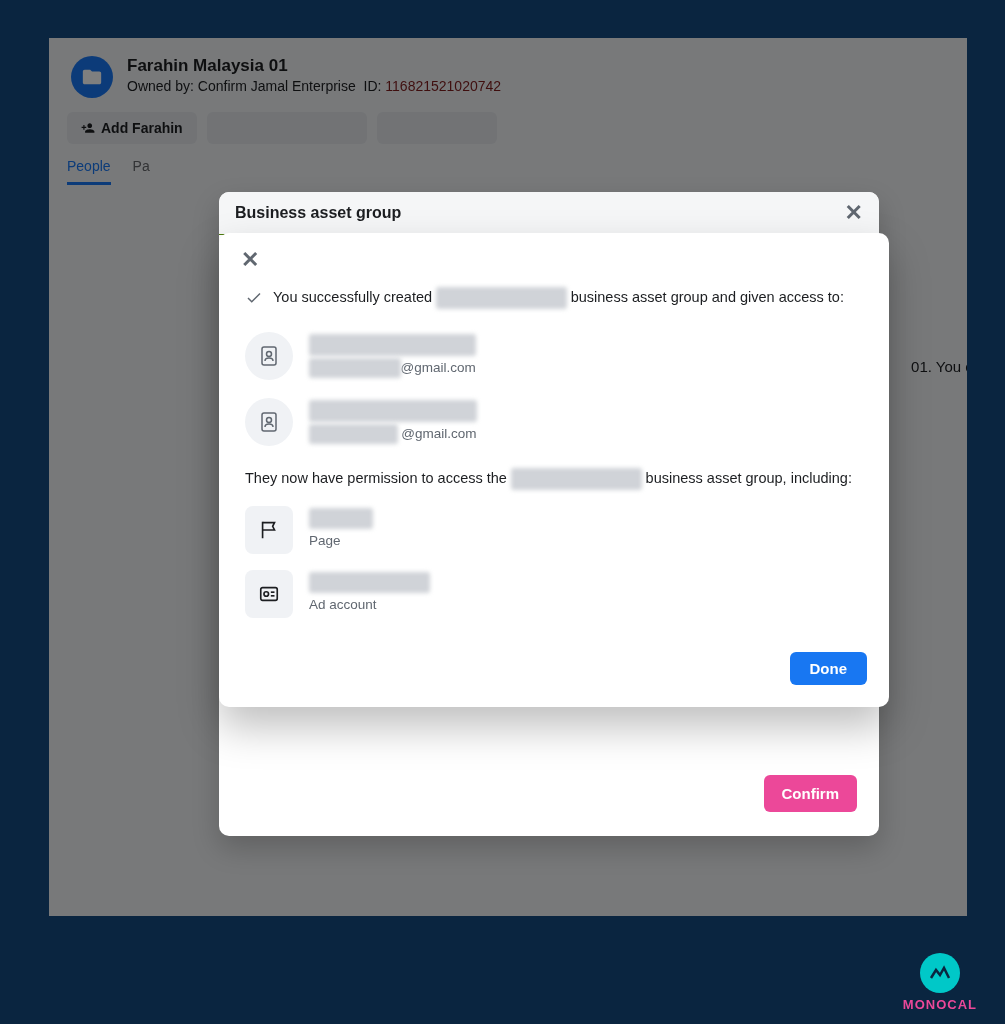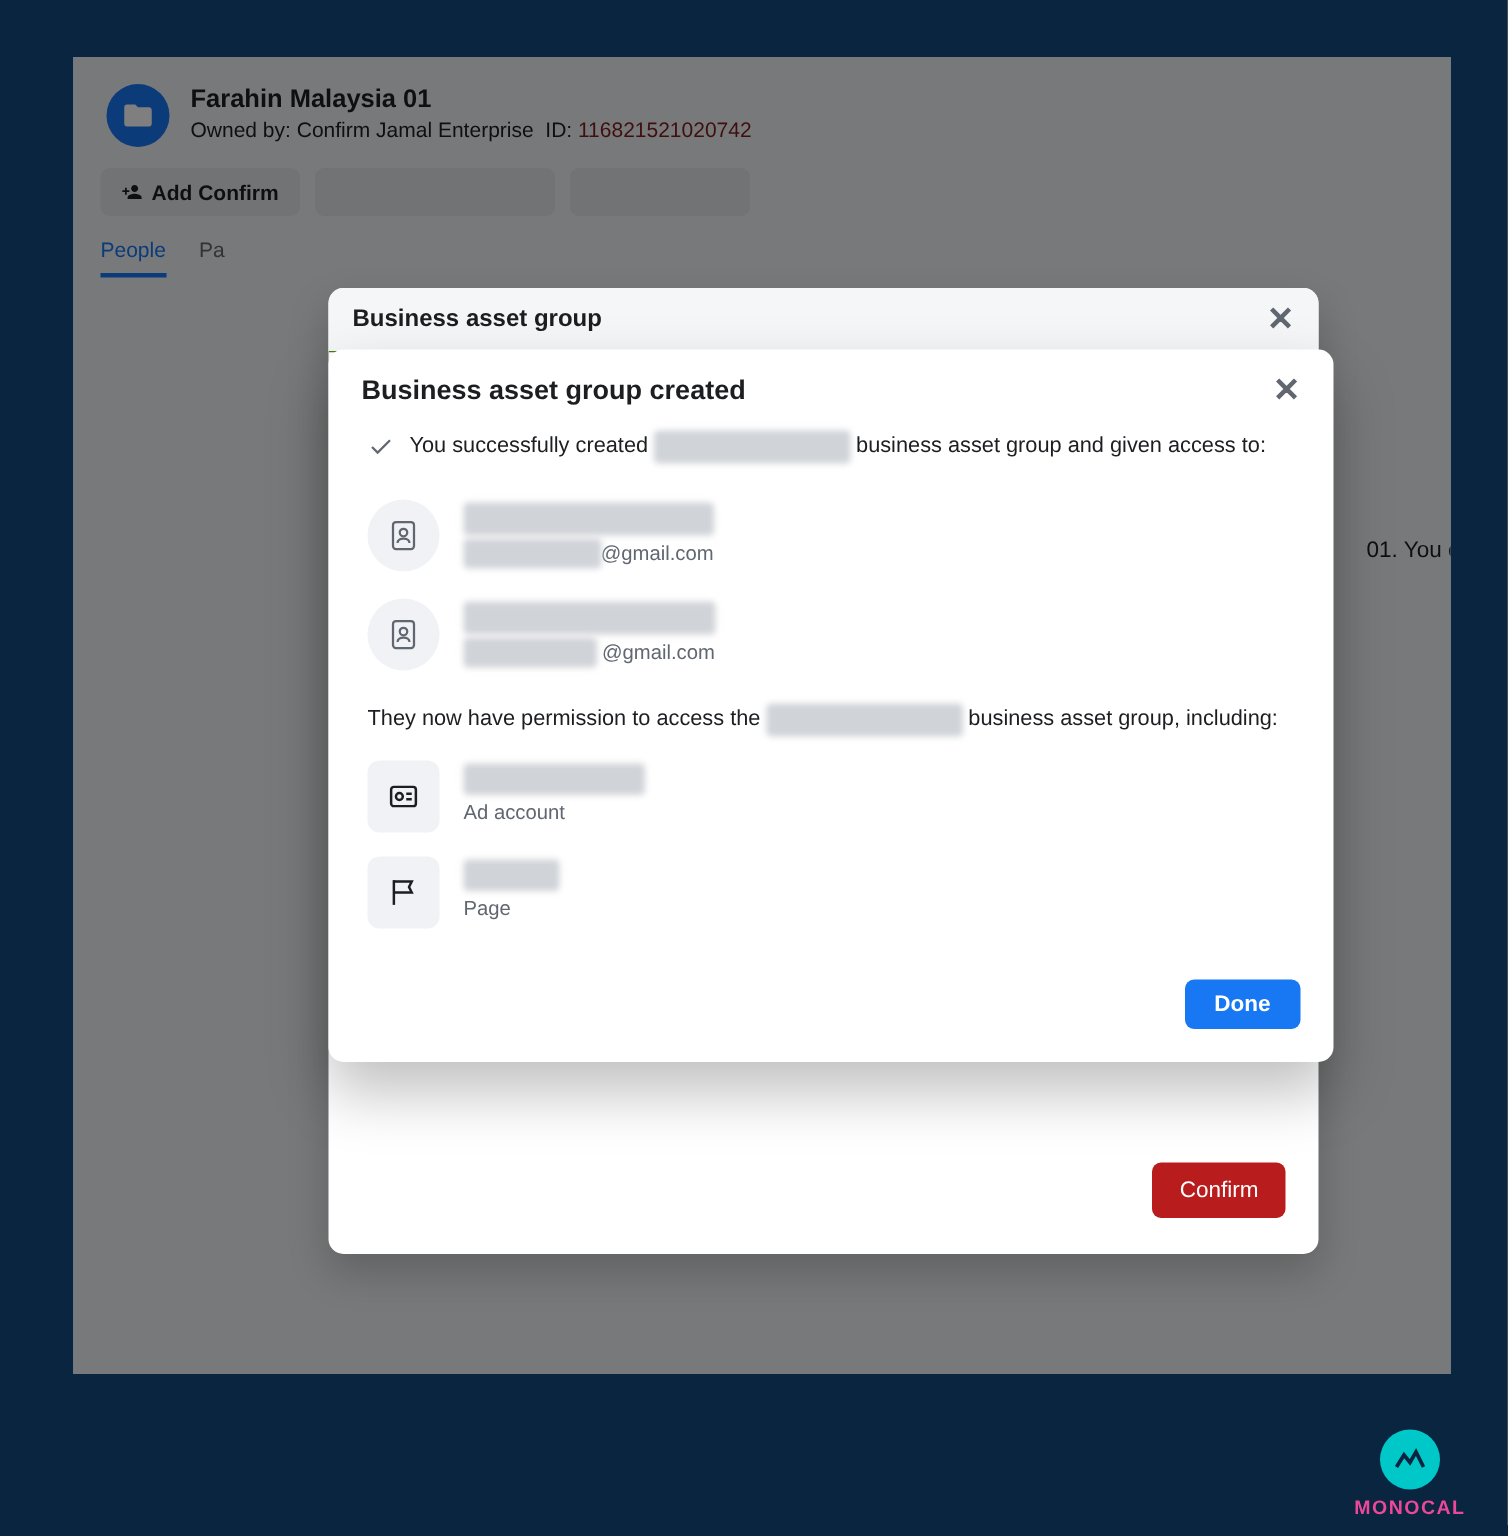--- a/index.html
+++ b/index.html
@@ -52,21 +52,21 @@
 }
 .modal-back-header {
   display:flex; align-items:center; justify-content:space-between;
   padding:10px 16px; font-size:16px; font-weight:700; color:#1c1e21;
   border-bottom:1px solid #4d7c0f; background:#f5f6f7;
   border-radius:10px 10px 0 0;
 }
 .close-x { font-size:22px; color:#606770; cursor:pointer; line-height:1; }
 .confirm-btn {
   position:absolute; right:22px; bottom:24px;
-  background:#b91c1c; color:#fff; font-weight:400; border:none;
+  background:#ec4899; color:#fff; font-weight:700; border:none;
   border-radius:6px; padding:10px 18px; font-size:15px;
 }
 
 .modal-front {
   position:absolute; top:195px; left:170px; width:670px;
   background:#fff; border-radius:10px; box-shadow:0 20px 40px rgba(0,0,0,.25);
 }
 .mf-header {
   display:flex; align-items:center; justify-content:space-between;
   padding:16px 22px 10px; font-size:18px; font-weight:700; color:#1c1e21;
@@ -129,21 +129,21 @@
           &nbsp;<span>ID:</span>
           <span class="id">116821521020742</span>
         </div>
       </div>
     </div>
     <div class="btn-row">
       <button class="chip-btn">
         <svg width="14" height="14" viewBox="0 0 24 24" fill="#1c1e21">
             <path d="M15 12c2.21 0 4-1.79 4-4s-1.79-4-4-4-4 1.79-4 4 1.79 4 4 4zm-9-2V7H4v3H1v2h3v3h2v-3h3v-2H6zm9 4c-2.67 0-8 1.34-8 4v2h16v-2c0-2.66-5.33-4-8-4z"></path>
           </svg>
-        <span>Add Confirm</span>
+        <span>Add Farahin</span>
       </button>
       <button class="chip-btn" style="width:160px"></button>
       <button class="chip-btn" style="width:120px"></button>
     </div>
     <div class="tabs">
       <div class="tab active">People</div>
       <div class="tab">Pa</div>
     </div>
   </div>
 
@@ -154,21 +154,20 @@
   <div class="modal-back">
     <div class="modal-back-header">
       <span>Business asset group</span>
       <span class="close-x">✕</span>
     </div>
     <button class="confirm-btn">Confirm</button>
   </div>
 
   <div class="modal-front">
     <div class="mf-header">
-      <span>Business asset group created</span>
       <span class="close-x">✕</span>
     </div>
     <div class="mf-body">
       <div class="intro">
         <span class="check">
           <svg width="18" height="18" viewBox="0 0 24 24" fill="none" stroke="#606770" stroke-width="2">
               <polyline points="4 12 9 17 20 6"></polyline>
             </svg>
         </span>
         <div>
@@ -199,49 +198,49 @@
             </svg>
         </div>
         <div>
           <span class="blur-span p-name">Farahin Jamal</span>
           <div class="p-sub"><span class="blur-span">farahinjamal99</span><span> @gmail.com</span></div>
         </div>
       </div>
 
       <div class="perm-text">
         <span>They now have permission to access the </span><span class="blur-span">Farahin Malaysia 01</span><span> business asset group, including:</span>
+      </div>
+
+      <div class="asset-row">
+        <div class="asset-sq">
+          <svg width="22" height="22" viewBox="0 0 24 24" fill="none" stroke="#1c1e21" stroke-width="1.8">
+              <path d="M5 3v18"></path>
+              <path d="M5 4h13l-2 4 2 4H5"></path>
+            </svg>
+        </div>
+        <div>
+          <span class="blur-span p-name">MDesigns</span>
+          <div class="p-sub">Page</div>
+        </div>
       </div>
 
       <div class="asset-row">
         <div class="asset-sq">
           <svg width="22" height="22" viewBox="0 0 24 24" fill="none" stroke="#1c1e21" stroke-width="1.8">
               <rect x="3" y="5" width="18" height="14" rx="2"></rect>
               <circle cx="9" cy="12" r="2.5"></circle>
               <line x1="14" y1="10" x2="18" y2="10"></line>
               <line x1="14" y1="14" x2="18" y2="14"></line>
             </svg>
         </div>
         <div>
           <span class="blur-span p-name">Farahin malaxxxxx</span>
           <div class="p-sub">Ad account</div>
         </div>
       </div>
-
-      <div class="asset-row">
-        <div class="asset-sq">
-          <svg width="22" height="22" viewBox="0 0 24 24" fill="none" stroke="#1c1e21" stroke-width="1.8">
-              <path d="M5 3v18"></path>
-              <path d="M5 4h13l-2 4 2 4H5"></path>
-            </svg>
-        </div>
-        <div>
-          <span class="blur-span p-name">MDesigns</span>
-          <div class="p-sub">Page</div>
-        </div>
-      </div>
     </div>
     <div class="mf-footer">
       <button class="done-btn">Done</button>
     </div>
   </div>
 </div>
 
 <div class="brand">
   <div class="brand-circle">
     <svg width="24" height="24" viewBox="0 0 24 24" fill="none" stroke="#0a2540" stroke-width="2.5">

